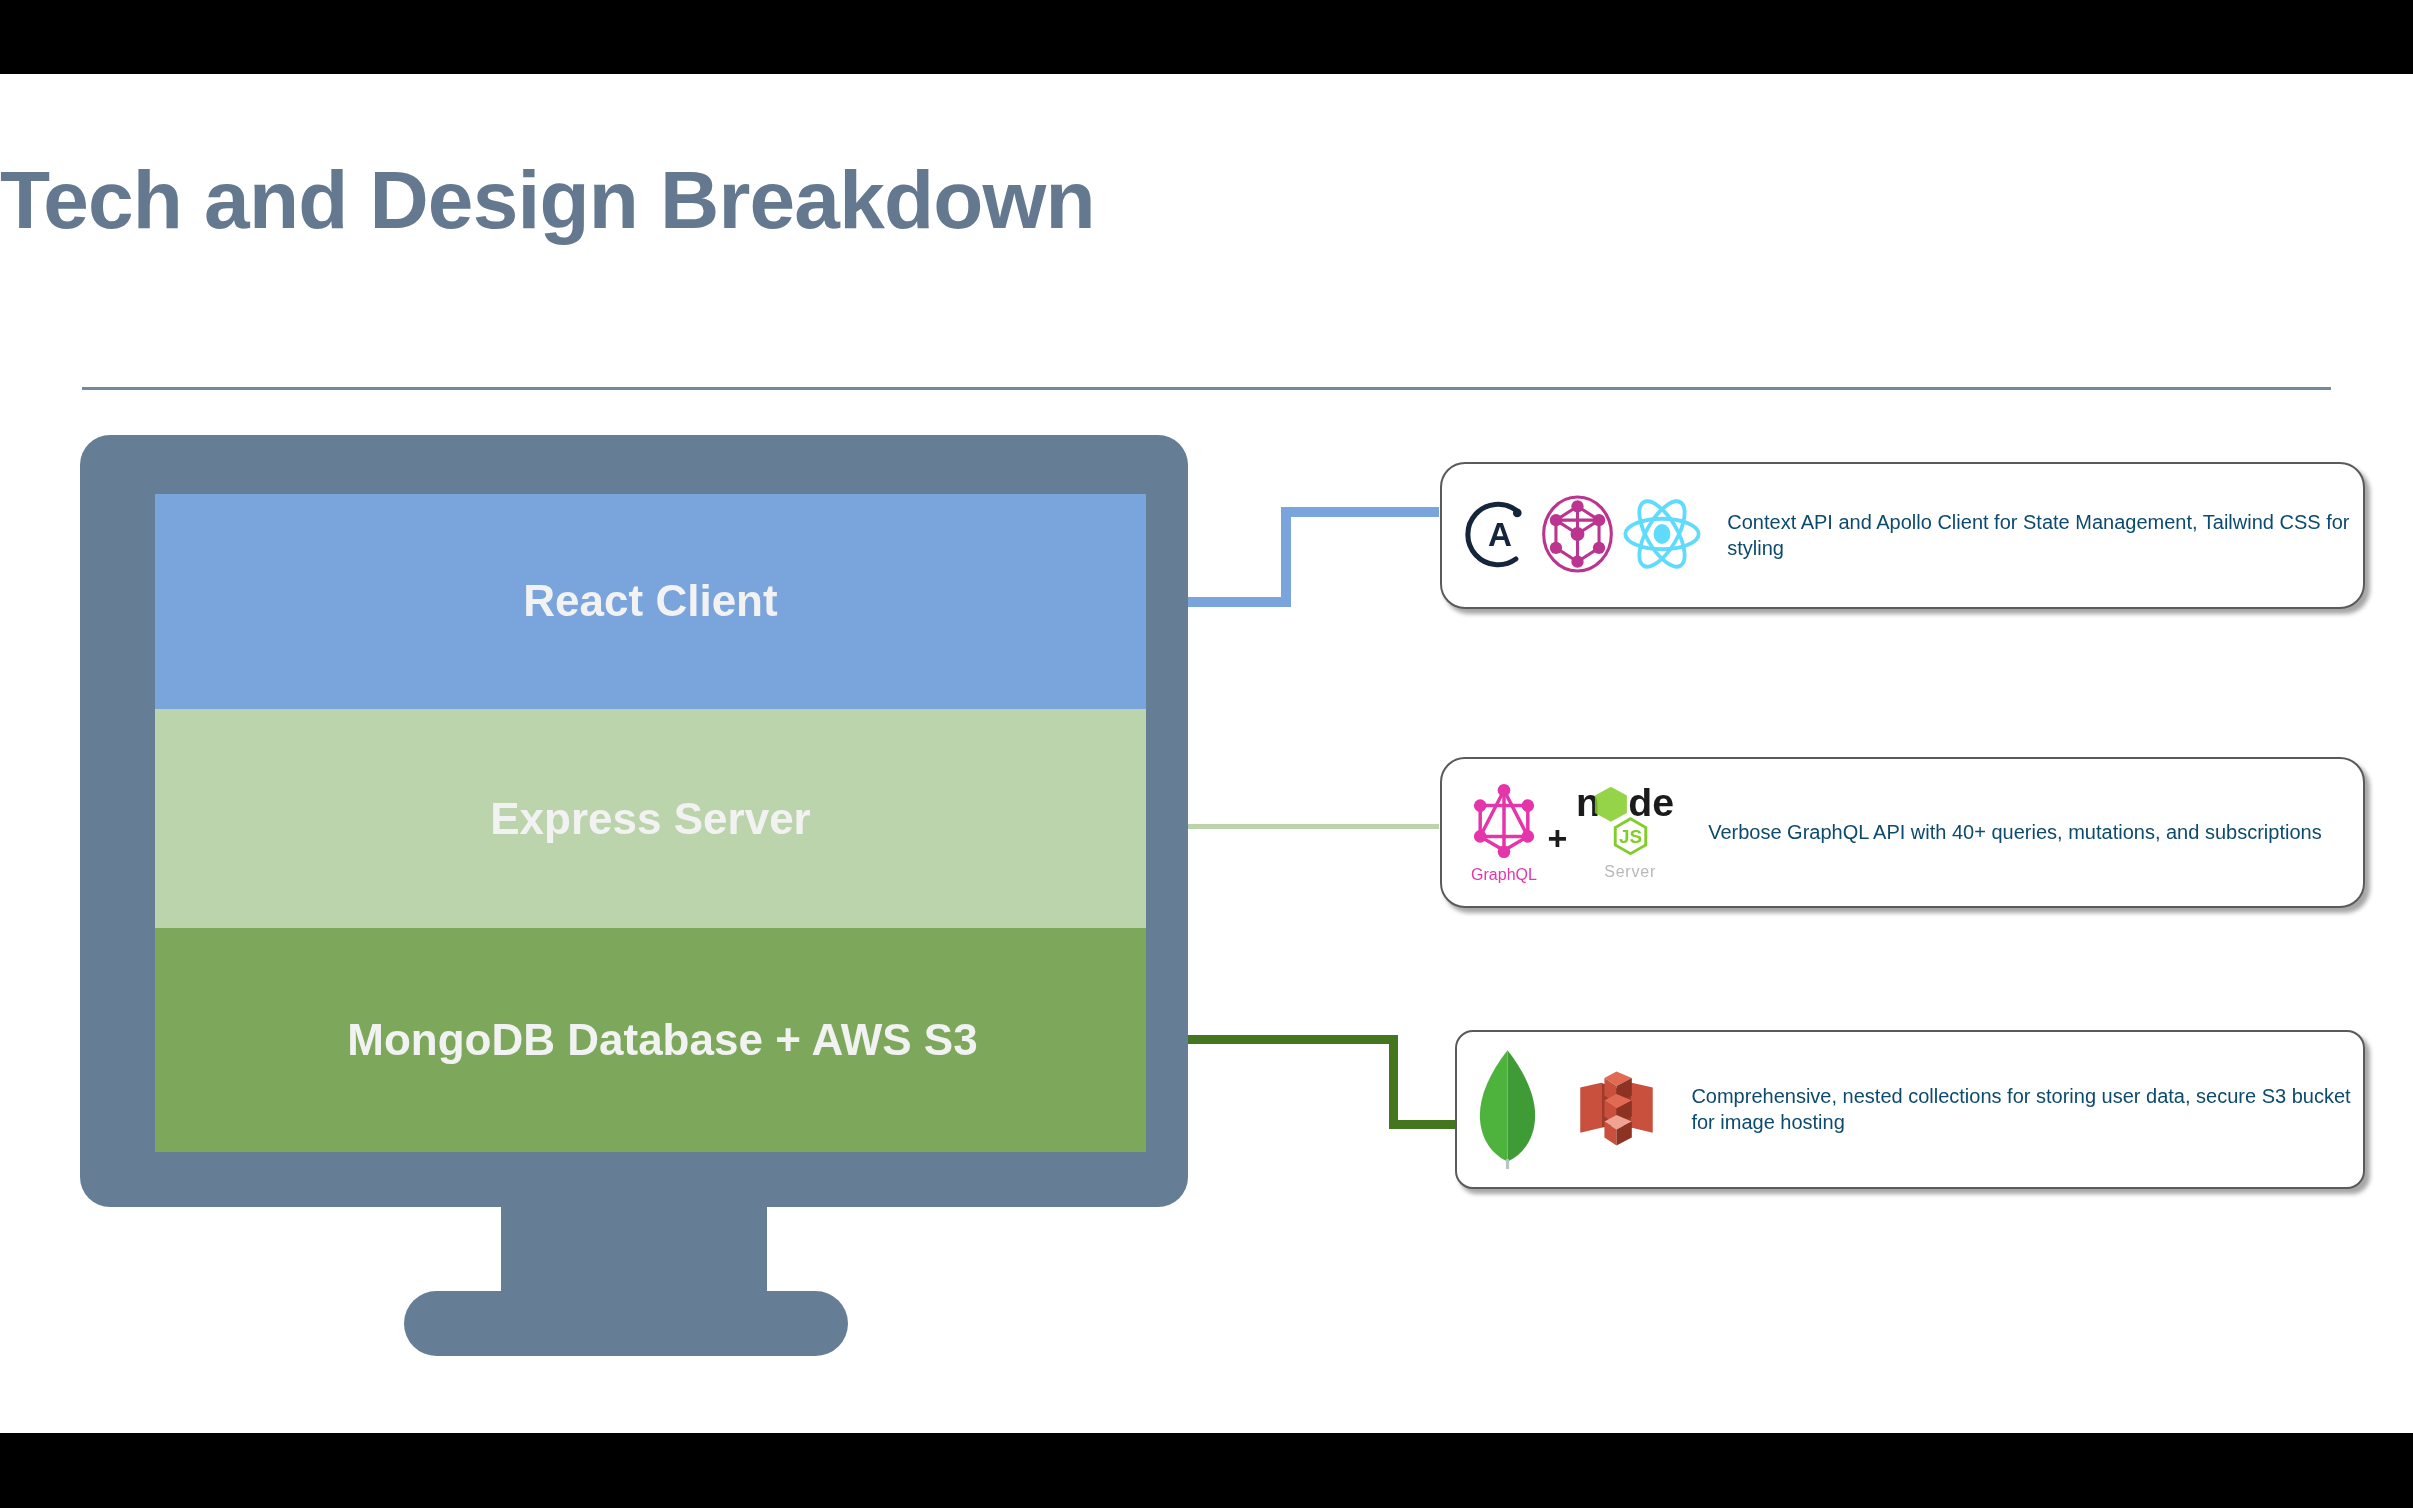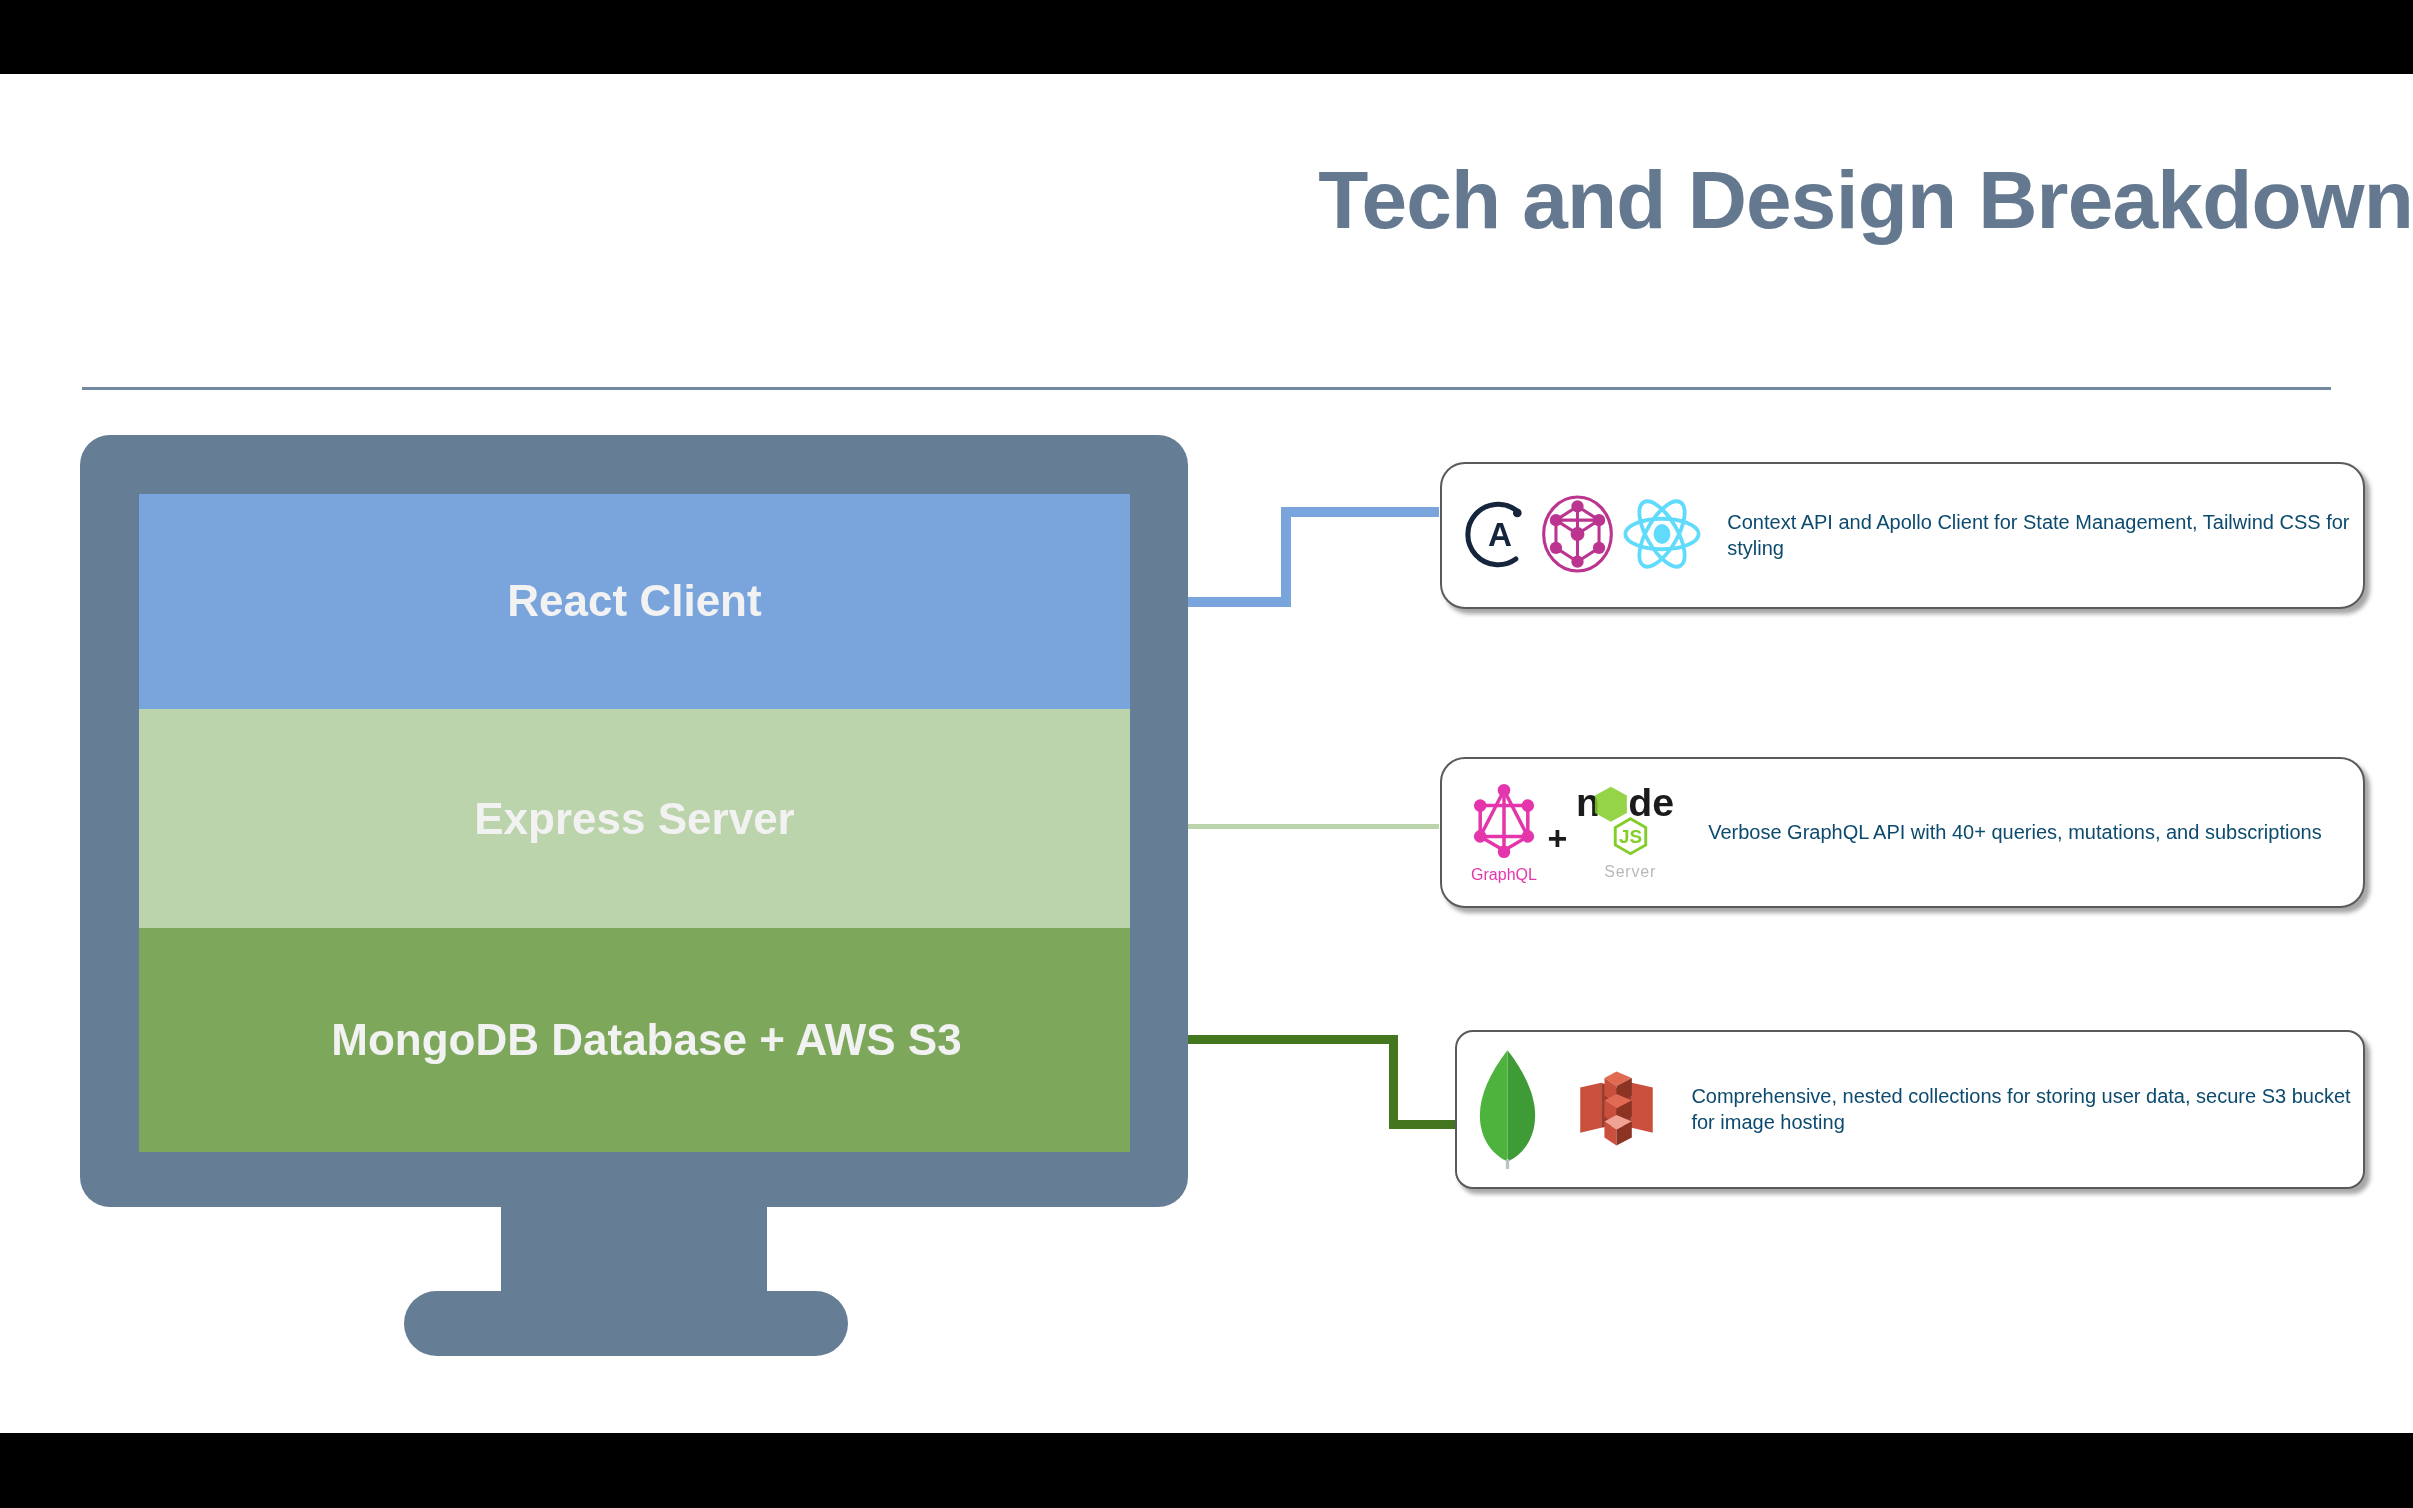--- a/index.html
+++ b/index.html
@@ -23,21 +23,21 @@
   }
   .letterbox { position:absolute; left:0; width:2413px; background:#000; }
   #lb-top { top:0; height:74px; }
   #lb-bottom { top:1433px; height:75px; }
 
   
   #title {
     position:absolute;
     left:0; top:159px;
     width:2413px;
-    text-align:right;
+    text-align:left;
     font-size:82px;
     font-weight:bold;
     color:#64798f;
     letter-spacing:-0.8px;
     line-height:1;
   }
   #title-rule {
     position:absolute;
     left:82px; top:387px;
     width:2249px; height:3.4px;
@@ -47,21 +47,21 @@
   
   #monitor-frame {
     position:absolute;
     left:80px; top:435px;
     width:1108px; height:772px;
     background:#657e95;
     border-radius:30px;
   }
   #screen {
     position:absolute;
-    left:139px; top:494px;
+    left:155px; top:494px;
     width:991px; height:658px;
     overflow:hidden;
     display:flex;
     flex-direction:column;
   }
   .layer {
     display:flex;
     align-items:center;
     justify-content:center;
     color:#f2f2f2;

